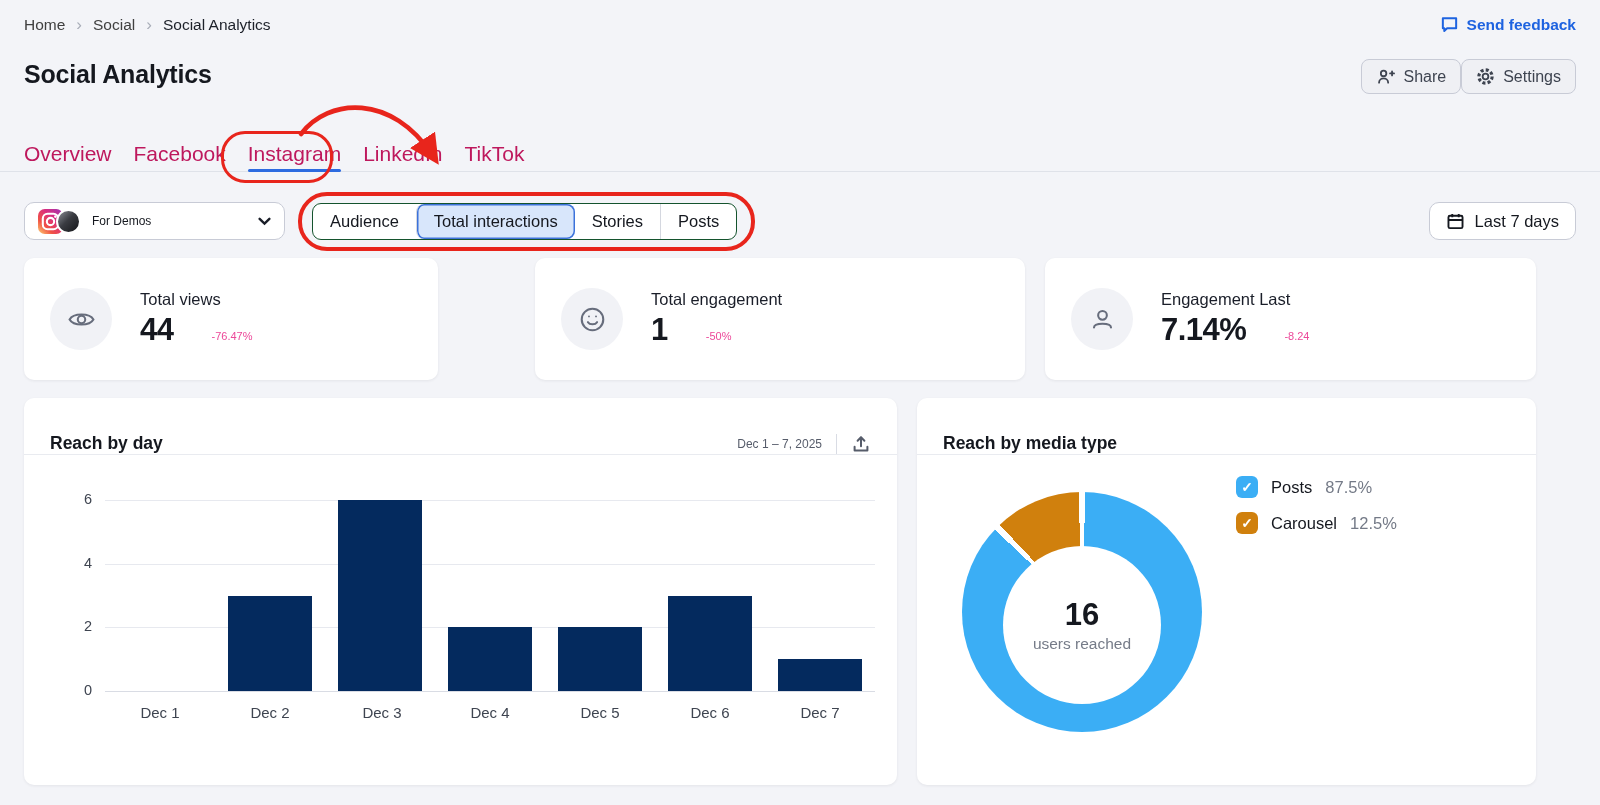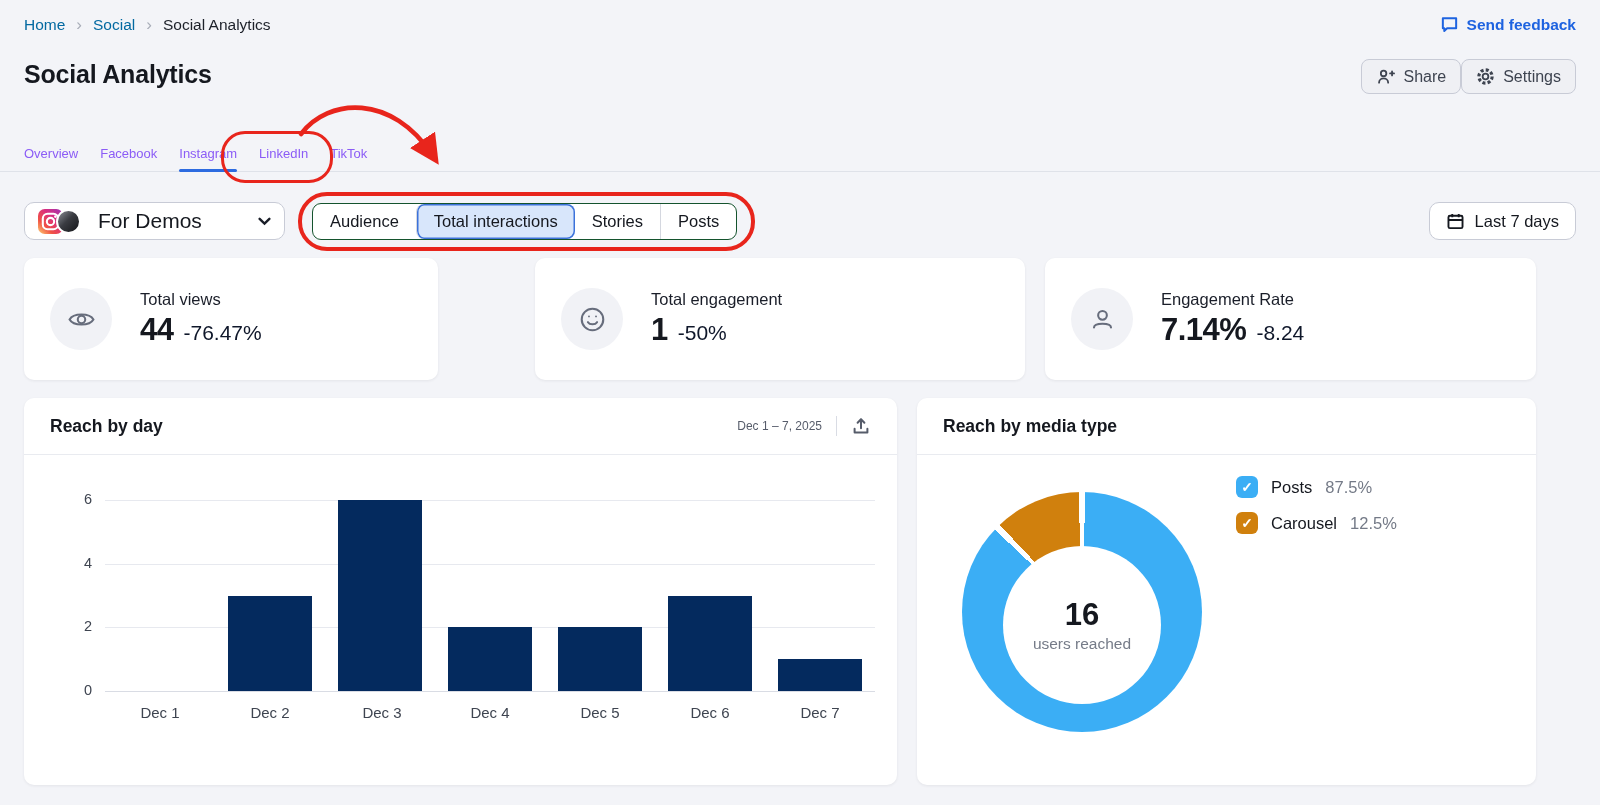--- a/index.html
+++ b/index.html
@@ -2,41 +2,41 @@
 <html><head>
 <meta charset="utf-8">
 <style>
   * { margin:0; padding:0; box-sizing:border-box; }
   html,body { width:1600px; height:805px; }
   body { font-family:"Liberation Sans", sans-serif; background:#F3F4F8; position:relative; overflow:hidden; color:#16191F; }
   .page { position:relative; width:1600px; height:805px; }
 
   
   .breadcrumb { position:absolute; top:16px; left:24px; display:flex; align-items:center; gap:11px; font-size:15.5px; }
-  .crumb { color:#0369a1; cursor:pointer; }
+  .crumb { color:#404040; cursor:pointer; }
   .crumb.current { color:#1C2029; }
   .crumb-sep { color:#A9AEB9; font-size:17px; line-height:1; transform:translateY(-1px); }
 
   .send-feedback { position:absolute; top:15px; right:24px; display:flex; align-items:center; gap:8px; color:#1E63E0; font-weight:700; font-size:15.5px; cursor:pointer; }
 
   
   .page-title { position:absolute; top:60px; left:24px; font-size:25px; font-weight:700; color:#15181F; letter-spacing:-0.2px; }
   .header-buttons { position:absolute; top:59px; right:24px; display:flex; gap:0; }
   .hbtn { height:35px; padding:0 14px; display:flex; align-items:center; gap:8px; background:#EFF0F4; border:1px solid #C8CBD6; border-radius:8px; font-size:16px; color:#3E4450; cursor:pointer; }
 
   
   .tabbar { position:absolute; top:137px; left:0; width:1600px; height:35px; border-bottom:1px solid #DFE2E9; }
   .tabs { position:absolute; left:24px; top:0; display:flex; gap:22px; }
-  .tab { font-size:13px; color:#8b5cf6; line-height:34px; position:relative; cursor:pointer; white-space:nowrap; }
+  .tab { font-size:21px; color:#be185d; line-height:34px; position:relative; cursor:pointer; white-space:nowrap; }
   .tab.active::after { content:""; position:absolute; left:0; right:0; bottom:-1px; height:3.5px; background:#2D6BE0; border-radius:2px; }
 
   
   .account-select { position:absolute; top:202px; left:24px; width:261px; height:38px; background:#fff; border:1px solid #C8CBD6; border-radius:10px; display:flex; align-items:center; padding:0 13px; cursor:pointer; }
   .avatar { width:25px; height:25px; border-radius:50%; margin-left:-7px; background:linear-gradient(135deg,#8d9097 0%,#3a3c42 45%,#141519 100%); border:2px solid #fff; }
-  .account-label { margin-left:17px; font-size:21px; color:#15181F; }
+  .account-label { margin-left:11px; font-size:12px; color:#15181F; }
   .account-chevron { margin-left:auto; display:flex; }
 
   .segmented { position:absolute; top:203px; left:312px; height:37px; display:flex; background:#fff; border:1px solid #14532d; border-radius:9px; overflow:hidden; }
   .segment { padding:0 17px; display:flex; align-items:center; font-size:16.5px; color:#15181F; cursor:pointer; white-space:nowrap; position:relative; }
   .segment + .segment { border-left:1px solid #D4D7DF; }
   .segment.selected { background:#D8E6FB; box-shadow:inset 0 0 0 1.5px #3C72DA; border-radius:8px; }
   .segment.selected + .segment { border-left:none; }
 
   .date-btn { position:absolute; top:202px; right:24px; height:38px; padding:0 16px; background:#fff; border:1px solid #C8CBD6; border-radius:10px; display:flex; align-items:center; gap:10px; font-size:16.5px; color:#15181F; cursor:pointer; }
 
@@ -48,27 +48,27 @@
   
   .stat-card { position:absolute; top:258px; height:122px; background:#fff; border-radius:10px; box-shadow:0 1px 3px rgba(24,28,40,.07); display:flex; align-items:center; padding:0 26px; }
   .stat-card.c1 { left:24px; width:414px; }
   .stat-card.c2 { left:535px; width:490px; }
   .stat-card.c3 { left:1045px; width:491px; }
   .icon-circle { width:62px; height:62px; border-radius:50%; background:#F1F2F6; display:flex; align-items:center; justify-content:center; flex:none; }
   .stat-texts { margin-left:28px; }
   .stat-label { font-size:16.5px; color:#1A1E29; }
   .stat-value-row { margin-top:3px; display:flex; align-items:baseline; gap:10px; }
   .stat-value { font-size:31px; font-weight:800; color:#15181F; letter-spacing:-0.5px; }
-  .stat-change { font-size:21px; color:#0f172a; }
+  .stat-change { font-size:11px; color:#ec4899;margin-left:28px; }
 
   
   .panel { position:absolute; top:398px; height:387px; background:#fff; border-radius:10px; box-shadow:0 1px 3px rgba(24,28,40,.07); }
   .panel-left { left:24px; width:873px; }
   .panel-right { left:917px; width:619px; }
-  .panel-header { height:57px; border-bottom:1px solid #E9EBF0; display:flex; align-items:center; padding:0 26px; }
+  .panel-header { height:57px; border-bottom:1px solid #E9EBF0; display:flex; align-items:flex-end; padding:0 26px; }
   .panel-title { font-size:17.5px; font-weight:700; color:#15181F; }
   .panel-header-right { margin-left:auto; display:flex; align-items:center; gap:14px; }
   .date-range-text { font-size:12px; color:#565C6A; }
   .v-divider { width:1px; height:20px; background:#D9DCE4; }
   .export-btn { display:flex; cursor:pointer; }
 
   
   .gridline { position:absolute; left:81px; width:770px; height:1px; background:#E7E9EF; }
   .gridline.zero { background:#D9DCE4; }
   .ytick { position:absolute; left:34px; width:34px; text-align:right; font-size:14.5px; color:#3E4450; }
@@ -233,21 +233,21 @@
   </div>
 
   <div class="stat-card c3">
     <div class="icon-circle">
       <svg width="29" height="29" viewBox="0 0 28 28" fill="none" stroke="#676D7C" stroke-width="2" stroke-linecap="round">
         <circle cx="14" cy="10" r="4.2"></circle>
         <path d="M5.8 21.8 c0-5 16.4-5 16.4 0"></path>
       </svg>
     </div>
     <div class="stat-texts">
-      <div class="stat-label">Engagement Rate</div>
+      <div class="stat-label">Engagement Last</div>
       <div class="stat-value-row">
         <span class="stat-value">7.14%</span>
         <span class="stat-change">-8.24</span>
       </div>
     </div>
   </div>
 
   <div class="panel panel-left">
     <div class="panel-header">
       <span class="panel-title">Reach by day</span>

